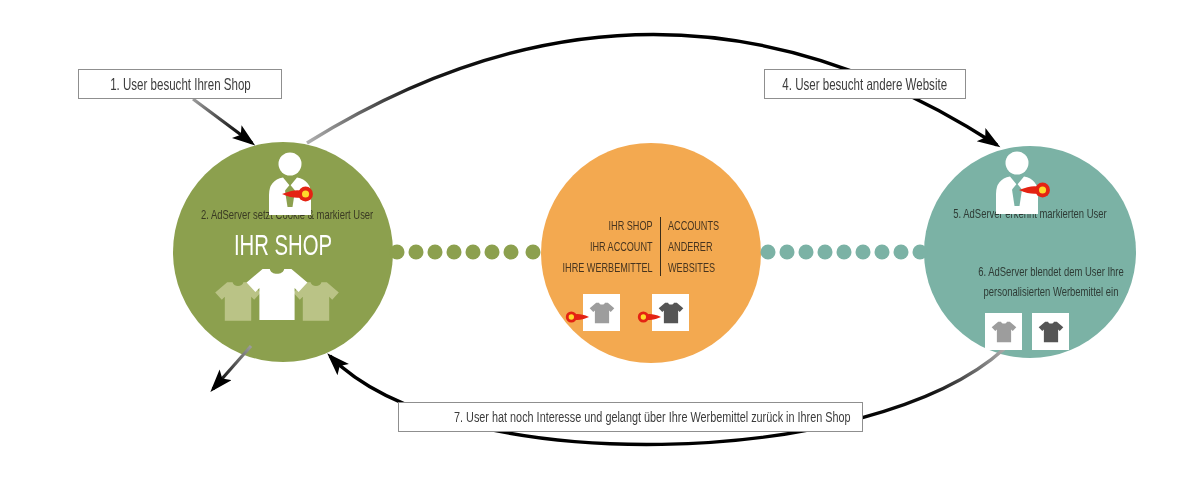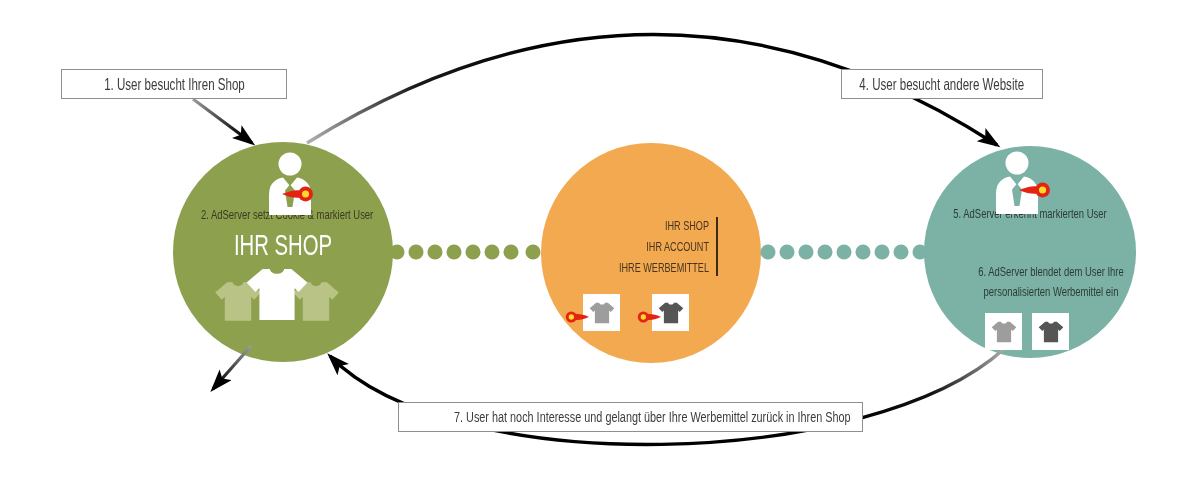--- a/index.html
+++ b/index.html
@@ -15,23 +15,23 @@
   .cond-wrap{display:block;transform:scaleX(.70);transform-origin:center center;white-space:normal;}
   .cond-r{display:block;transform:scaleX(.70);transform-origin:right center;white-space:nowrap;}
   .cond-l{display:block;transform:scaleX(.70);transform-origin:left center;white-space:nowrap;}
 
   
   .lbox{
     position:absolute;z-index:5;background:#ffffff;border:1px solid #8f8f8f;
     display:flex;align-items:center;justify-content:center;
     color:#3c3c3c;font-size:16.5px;height:30px;box-sizing:border-box;
   }
-  #b1{left:61px;top:69px;width:226px;}
+  #b1{left:78px;top:69px;width:204px;}
   #b3{left:297px;top:69px;width:200px;}
-  #b4{left:841px;top:69px;width:202px;}
+  #b4{left:764px;top:69px;width:202px;}
   #b7{left:398px;top:402px;width:465px;font-size:15.5px;padding-left:44px;}
   #b8{left:62px;top:398px;width:198px;}
 
   
   .circle-step{position:absolute;z-index:3;text-align:center;font-size:13.5px;}
   .circle-title{position:absolute;z-index:3;text-align:center;color:#ffffff;}
 
   #shop-step2{left:165px;top:207px;width:240px;color:#3a3a23;}
   #shop-title{left:173px;top:229px;width:220px;font-size:29px;}
   #ads-title{left:541px;top:176px;width:220px;font-size:28px;}
@@ -162,20 +162,25 @@
     <path d="M11,1 L15.5,1 C16,5 24,5 24.5,1 L29,1 L39,9.5 L33.5,15.5 L31,13 L31,33 L9,33 L9,13 L6.5,15.5 L1,9.5 Z" fill="#ffffff"></path>
   </svg>
 
   <div id="ads-cols">
     <div class="col left">
       <span class="cond-r">IHR SHOP</span>
       <span class="cond-r">IHR ACCOUNT</span>
       <span class="cond-r">IHRE WERBEMITTEL</span>
     </div>
     <div id="ads-divider"></div>
+    <div class="col right">
+      <span class="cond-l">ACCOUNTS</span>
+      <span class="cond-l">ANDERER</span>
+      <span class="cond-l">WEBSITES</span>
+    </div>
   </div>
   <div class="adbox" id="ads-ad1">
     <svg width="26" height="22" viewBox="0 0 40 34">
       <path d="M11,1 L15.5,1 C16,5 24,5 24.5,1 L29,1 L39,9.5 L33.5,15.5 L31,13 L31,33 L9,33 L9,13 L6.5,15.5 L1,9.5 Z" fill="#9D9D9D"></path>
     </svg>
   </div>
   <div class="adbox" id="ads-ad2">
     <svg width="26" height="22" viewBox="0 0 40 34">
       <path d="M11,1 L15.5,1 C16,5 24,5 24.5,1 L29,1 L39,9.5 L33.5,15.5 L31,13 L31,33 L9,33 L9,13 L6.5,15.5 L1,9.5 Z" fill="#555555"></path>
     </svg>

